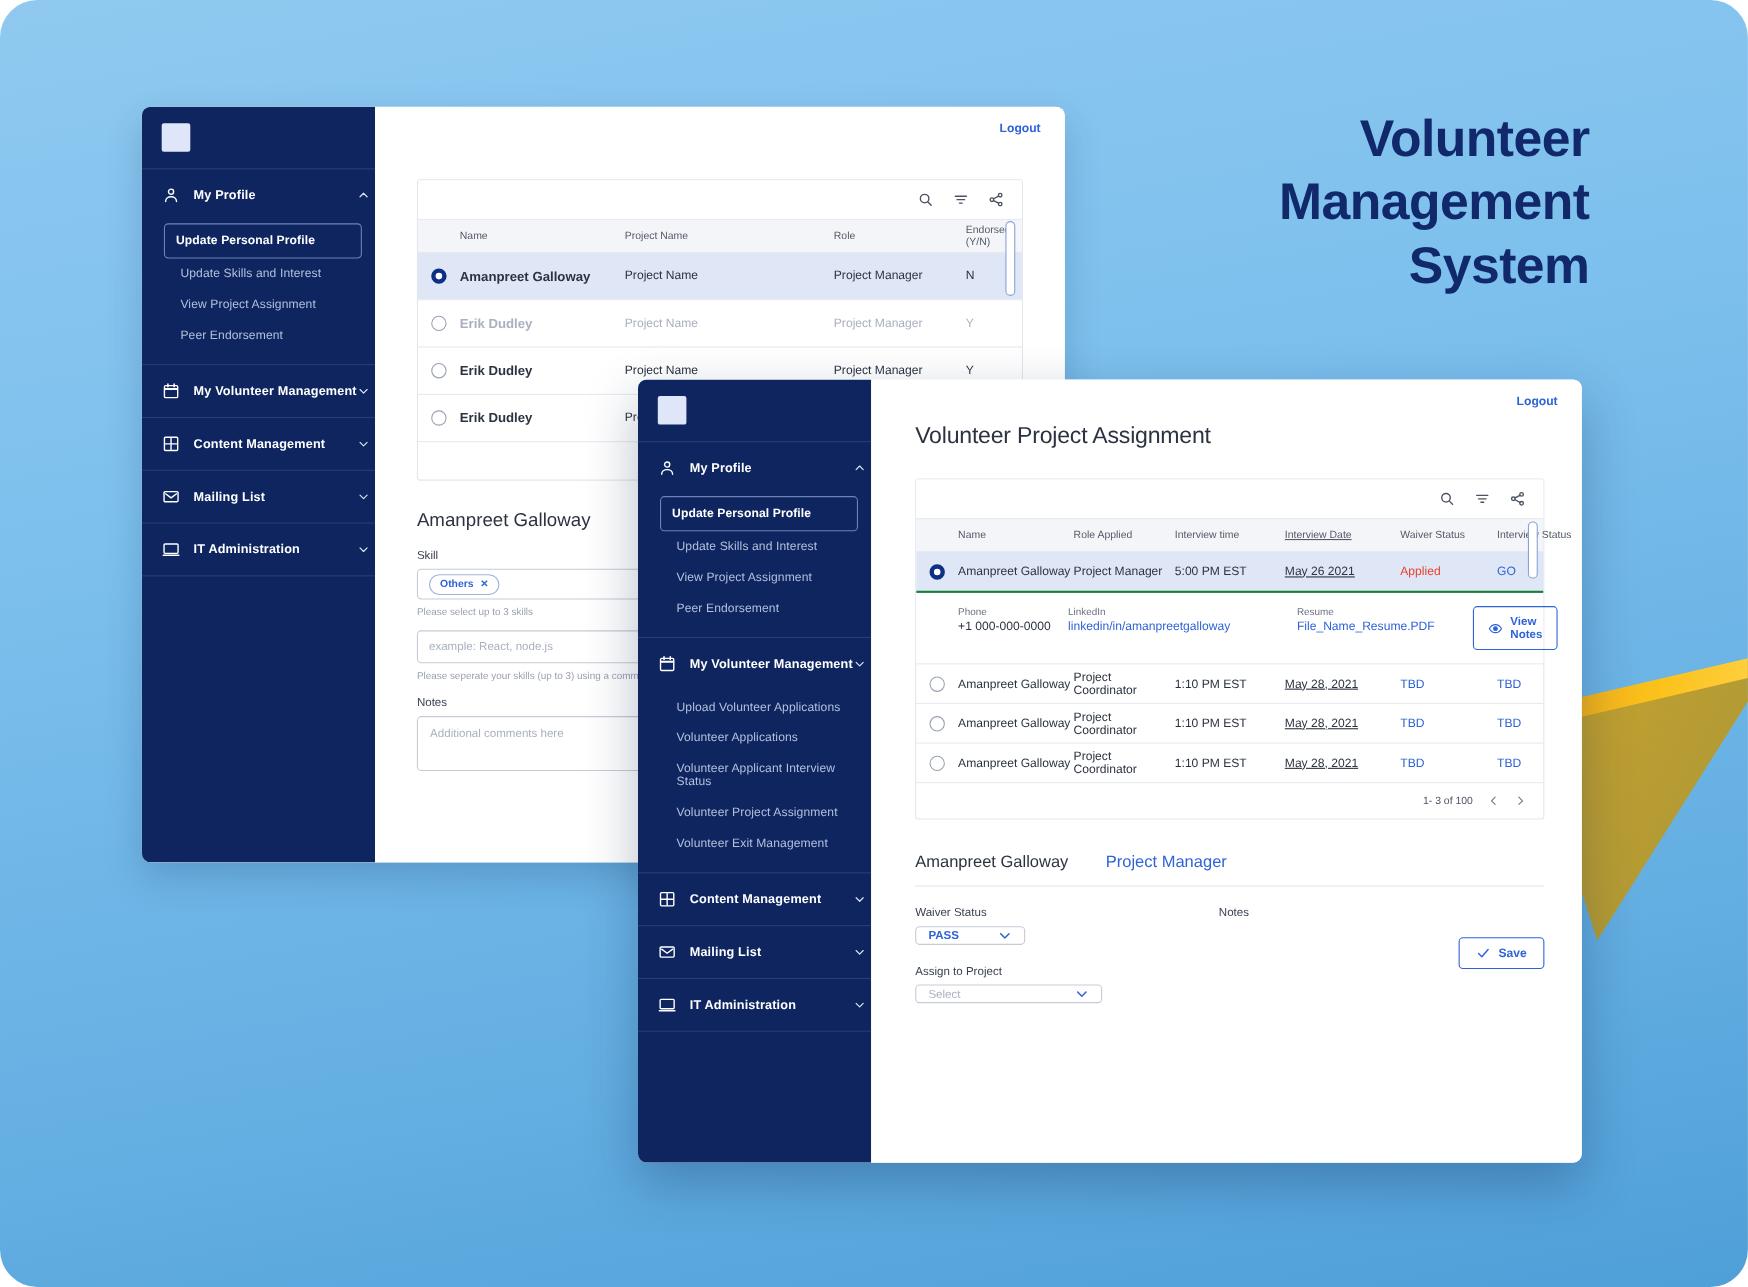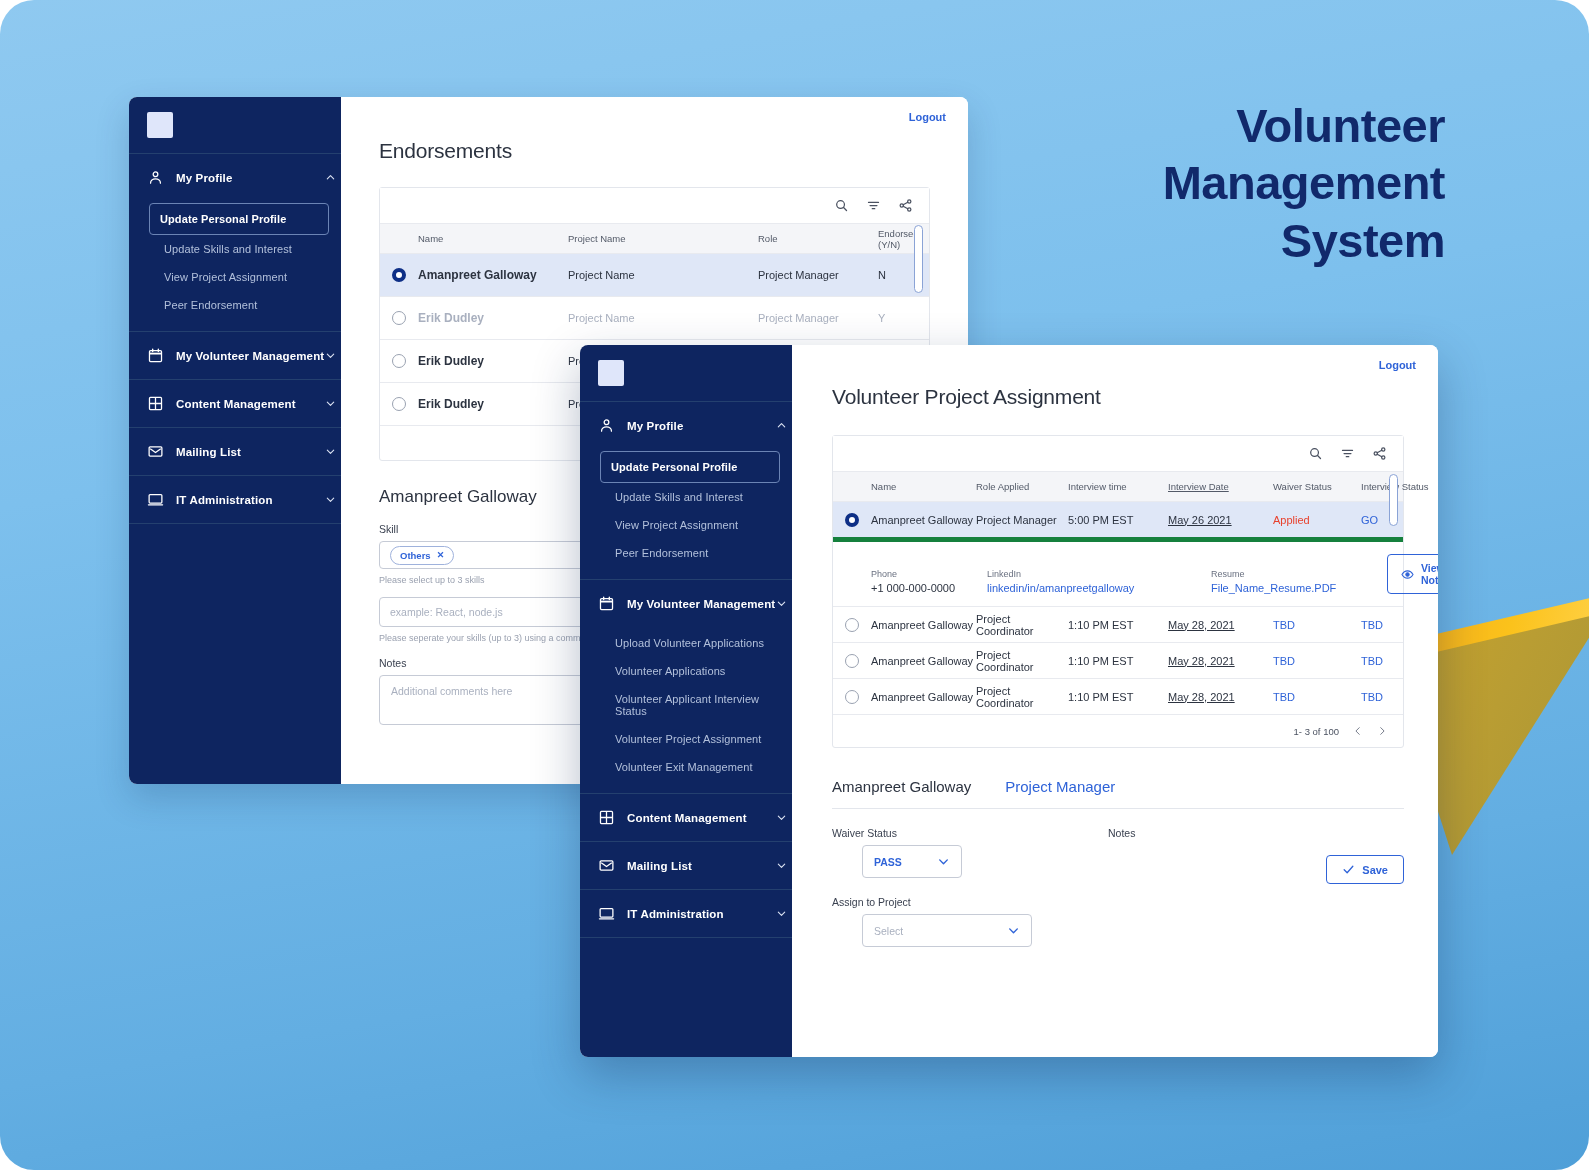--- a/index.html
+++ b/index.html
@@ -229,25 +229,24 @@
   .f-c5 { width: 88px; flex: 0 0 88px; }
   .f-c6 { width: 80px; flex: 0 0 80px; }
   .f-c7 { width: 34px; flex: 0 0 34px; display: flex; justify-content: center; }
 
   .status-pending { color: #e8412c; }
   .link-blue { color: #2f63d8; cursor: pointer; }
 
   
   .detail-row {
     display: flex;
-    align-items: flex-end;
-    border-top: 5px solid #15803d;
+    align-items: flex-start;
+    border-top: 2px solid #15803d;
     padding: 12px 0 12px 38px;
     background: #ffffff;
-    gap: 16px;
   }
   .det-lab { font-size: 9px; color: #6a7181; margin-bottom: 3px; }
   .det-val { font-size: 11px; color: #2c3340; }
   .det-val.link { color: #2f63d8; }
   .d1 { width: 100px; flex: 0 0 100px; }
   .d2 { width: 208px; flex: 0 0 208px; }
   .d3 { width: 160px; flex: 0 0 160px; }
   .view-notes {
     display: flex; align-items: center; gap: 7px;
     border: 1.4px solid #2f63d8;
@@ -325,27 +324,26 @@
     border-radius: 4px;
     background: #ffffff;
     padding: 9px 11px;
     font-size: 10.5px;
     color: #a9b0bf;
   }
   .f-select {
     border: 1px solid #c6cbd6;
     border-radius: 4px;
     background: #ffffff;
-    height: 33px;
+    height: 17px;
     display: flex;
     align-items: center;
     justify-content: space-between;
     padding: 0 11px;
     cursor: pointer;
-    margin-left: 30px;
   }
   .f-select .val { font-size: 10.5px; font-weight: bold; color: #2f63d8; }
   .f-select .val.ph { font-weight: normal; color: #a9b0bf; }
   .f-select .cv { width: 13px; height: 13px; }
   .f-select .cv svg { width: 100%; height: 100%; display: block; }
 
   .save-btn {
     display: inline-flex;
     align-items: center;
     gap: 7px;
@@ -479,21 +477,20 @@
               </svg>
           </span>
         </div>
       </div>
     </div>
 
     <div class="main">
       <div class="logout">Logout</div>
 
       <div style="padding: 42px 38px 0 38px;">
-        <div class="page-title">Endorsements</div>
 
         <div class="tbl-card" style="margin-top: 24px;">
           <div class="tbl-tools">
             <span class="tico">
               <svg viewBox="0 0 24 24" fill="none" stroke="#4b5261" stroke-width="2" stroke-linecap="round">
                   <circle cx="10.5" cy="10.5" r="6.2"></circle>
                   <path d="M15.3 15.3 20 20"></path>
                 </svg>
             </span>
             <span class="tico">

